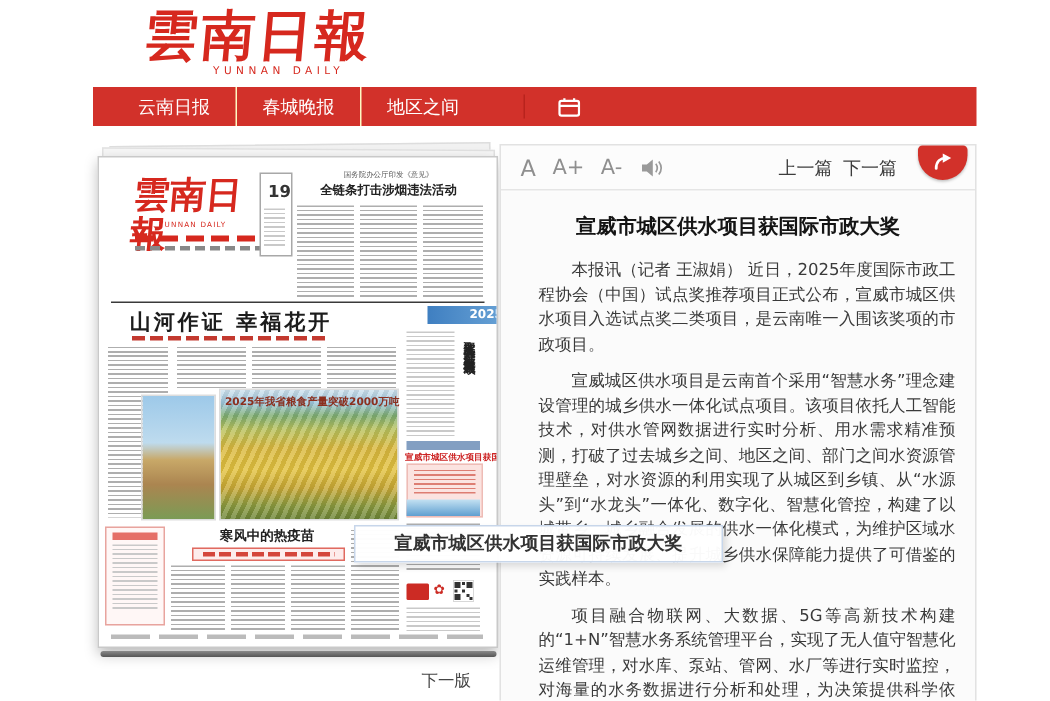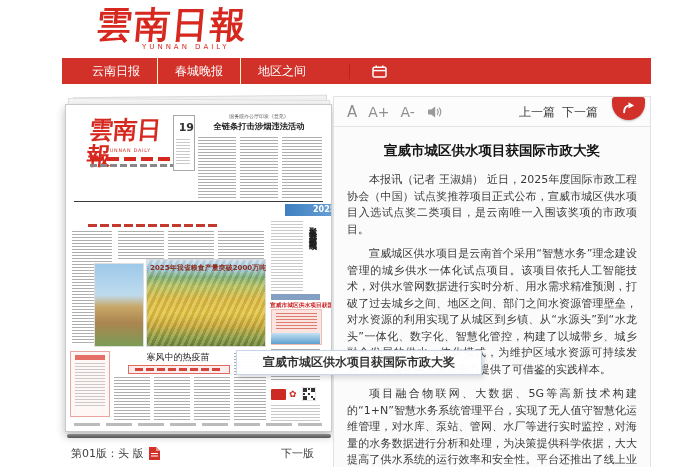--- a/index.html
+++ b/index.html
@@ -68,41 +68,41 @@
   .photo-headline{left:84px;top:158px;width:112px;font-size:9px;font-weight:bold;color:#8c2f1e;white-space:nowrap;transform:scale(.78);transform-origin:left top;}
   .side-blue{left:219px;top:99px;width:49px;height:12px;background:linear-gradient(90deg,#3f7fc1,#7db4e0);color:#fff;font-size:8px;line-height:12px;text-align:left;font-weight:bold;padding-left:28px;}
   .side-vert{left:240px;top:116px;height:72px;writing-mode:vertical-rl;font-size:8px;font-weight:bold;color:#222;letter-spacing:1px;}
   .side-subbar{left:205px;top:189px;width:49px;height:6px;background:#5a7fae;opacity:.75;}
   .hl-title{left:204px;top:196px;width:64px;font-size:8px;font-weight:bold;color:#c22;white-space:nowrap;transform:scale(.72);transform-origin:left top;}
   .pink-box{left:205px;top:204px;width:49px;height:34px;background:#fbe3e0;border:1px solid #eebcb6;}
   .blue-strip{left:205px;top:228px;width:49px;height:11px;background:linear-gradient(180deg,#c3e1f2,#5f9fd0);}
   .qr-row{left:205px;top:281px;width:49px;height:16px;display:flex;gap:3px;align-items:center;}
   .mini-red{width:15px;height:11px;background:#cc2b24;border-radius:1px;}
   .mini-glyph{width:10px;height:10px;color:#cc2b24;font-size:9px;line-height:10px;}
-  .bottom-headline{left:58px;top:246px;width:108px;text-align:center;font-size:9px;font-weight:normal;color:#222;white-space:nowrap;}
+  .bottom-headline{left:58px;top:246px;width:108px;text-align:center;font-size:9px;font-weight:bold;color:#222;white-space:nowrap;}
   .red-strip{left:62px;top:260px;width:100px;height:7px;background:#fdecec;border:1px solid #e06a60;}
   .red-strip::after{content:"";display:block;margin:2px 6px;height:3px;background:repeating-linear-gradient(to right,#d4453b 0 8px,transparent 8px 11px);}
   .pinkbox-left{left:4px;top:246px;width:38px;height:64px;border:1px solid #e8a49e;background:#fff7f6;}
   .pinkbox-left .hd{margin:3px 4px;height:5px;background:#e0574d;opacity:.85;}
   .pinkbox-left .bd{margin:3px 4px;height:44px;}
   .caption-row{left:8px;top:318px;width:248px;height:3px;background:repeating-linear-gradient(to right,#bbb 0 26px,transparent 26px 32px);}
 
   
   .article-panel{left:333px;top:96px;width:316px;height:371px;background:#fcfcfc;border:1px solid #e2e2e2;}
   .toolbar{position:absolute;left:0;top:0;width:100%;height:30px;border-bottom:1px solid #e5e5e5;display:flex;align-items:center;padding-left:13px;box-sizing:border-box;}
   .fontbtn{color:#8f8f8f;margin-right:11px;cursor:pointer;font-size:14px;}
   .fontbtn.base{font-size:15px;}
   .speaker{margin-left:2px;cursor:pointer;display:flex;align-items:center;}
   .pager{position:absolute;right:52px;top:0;height:30px;display:flex;align-items:center;gap:7px;font-size:12px;color:#3c3c3c;}
   .pager span{cursor:pointer;}
   .backbtn{position:absolute;right:5px;top:0;width:33px;height:23px;background:#d2312a;
     border-radius:3px 3px 17px 17px;display:flex;align-items:center;justify-content:center;cursor:pointer;box-shadow:0 1px 2px rgba(0,0,0,.25);}
   .article-body{position:absolute;left:0;top:31px;right:0;bottom:0;padding:10px 13px;box-sizing:border-box;background:#fbfbfb;}
   .article-title{text-align:center;font-size:13.5px;font-weight:bold;color:#141414;margin:4px 0 12px 0;}
-  .article-body p{font-size:11px;color:#3a3a3a;line-height:16.5px;text-indent:2em;text-align:justify;margin:0 0 8px 0;}
+  .article-body p{font-size:11px;color:#3a3a3a;line-height:16.5px;text-indent:2em;text-align:justify;margin:0 0 8px 12px;}
 
   
   .tooltip{
     left:236px;top:350px;width:244px;height:23px;z-index:90;
     background:rgba(255,255,255,.97);border:1px solid #c7d6ea;
     box-shadow:2px 3px 5px rgba(0,0,0,.14);
     font-size:12px;font-weight:bold;color:#333;text-align:center;line-height:23px;white-space:nowrap;
   }
 </style>
 </head>
@@ -143,20 +143,21 @@
     <div class="abs pdate-lines fl-lt"></div>
 
     <div class="abs kicker">国务院办公厅印发《意见》</div>
     <div class="abs headline-top">全链条打击涉烟违法活动</div>
     <div class="abs fl head-cols" style="left:132px;width:38px;"></div>
     <div class="abs fl head-cols" style="left:174px;width:38px;"></div>
     <div class="abs fl head-cols" style="left:216px;width:40px;"></div>
 
     <div class="abs mast-rule"></div>
 
+    <div class="abs headline-main">山河作证 幸福花开</div>
     <div class="abs headline-main-sub"></div>
 
     <div class="abs fl" style="left:6px;  top:126px;width:40px;height:114px;"></div>
     <div class="abs fl" style="left:52px; top:126px;width:46px;height:28px;"></div>
     <div class="abs fl" style="left:102px;top:126px;width:46px;height:28px;"></div>
     <div class="abs fl" style="left:152px;top:126px;width:46px;height:28px;"></div>
 
     <div class="abs photo-rock"></div>
     <div class="abs photo-terrace"></div>
     <div class="abs photo-headline">2025年我省粮食产量突破2000万吨</div>
@@ -199,29 +200,20 @@
     <div class="abs pinkbox-left">
       <div class="hd"></div>
       <div class="bd fl-lt"></div>
     </div>
     <div class="abs caption-row"></div>
   </div>
 
   <div class="abs paper-shadow"></div>
 
   <div class="abs page-bar">
-    <div class="lbl">
-      <span>第01版：头 版</span>
-      <svg width="11" height="13" viewBox="0 0 11 13" style="cursor:pointer;">
-        <path d="M0 0 h7 l4 4 v9 h-11 z" fill="#d2312a"></path>
-        <path d="M7 0 l4 4 h-4 z" fill="#f0928d"></path>
-        <rect x="2" y="6" width="7" height="1" fill="#fff"></rect>
-          <rect x="2" y="8.5" width="7" height="1" fill="#fff"></rect>
-      </svg>
-    </div>
     <div class="next">下一版</div>
   </div>
 </div>
 
 <div class="abs article-panel">
   <div class="toolbar">
     <span class="fontbtn base">A</span>
     <span class="fontbtn">A+</span>
     <span class="fontbtn">A-</span>
     <span class="speaker">

